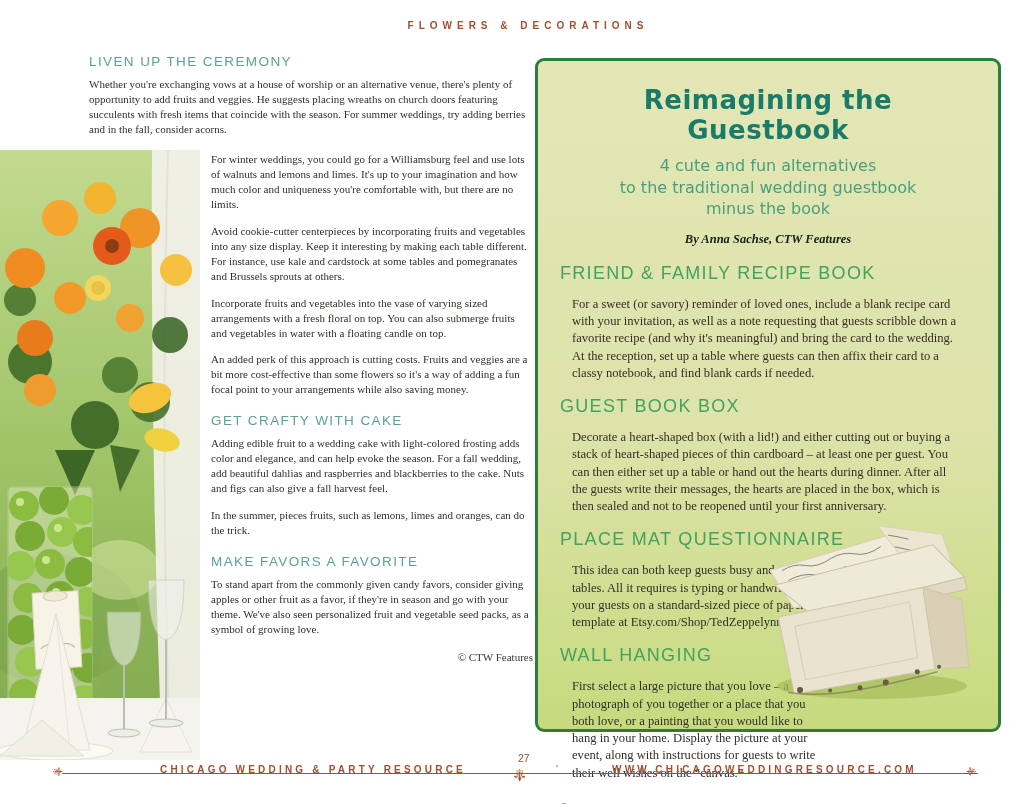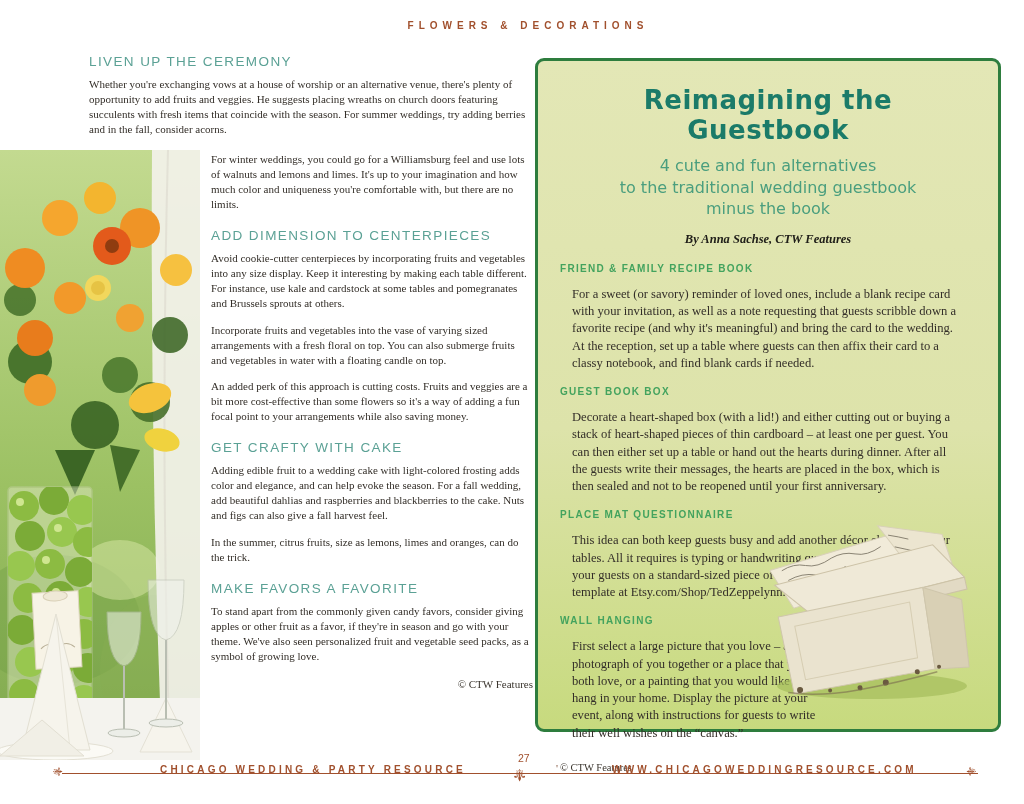--- a/index.html
+++ b/index.html
@@ -42,22 +42,22 @@
   }
   .panel-subtitle {
     font-family:"DejaVu Sans", sans-serif; font-size:16px; color:#4a9e7e;
     text-align:center; line-height:1.35; margin:0 0 12px 0;
   }
   .panel-byline {
     font-style:italic; font-weight:bold; font-size:12.5px; text-align:center;
     color:#21201a; margin:0 0 16px 0;
   }
   .panel-heading {
-    font-family:"Liberation Sans", sans-serif; font-weight:bold;
-    font-size:10px; letter-spacing:1.3px; color:#43a35e; margin:14px 0 7px 0;
+    font-family:"Liberation Sans", sans-serif; font-weight:normal;
+    font-size:18px; letter-spacing:1.3px; color:#43a35e; margin:14px 0 7px 0;
   }
   .panel-p { font-size:12.6px; line-height:1.37; margin:12px; }
   .wall-body { width:252px; }
   .panel-credit { font-size:10.5px; color:#3a352e; margin-top:20px; }
   .wall-photo { position:absolute; right:12px; bottom:24px; width:222px; height:185px; }
 
   
   .footer-rule { position:absolute; left:62px; right:46px; top:773px; height:1px; background:#a1502d; }
   .footer-label {
     position:absolute; top:764px; font-family:"Liberation Sans", sans-serif;
@@ -190,28 +190,27 @@
           <line x1="166" y1="490" x2="166" y2="570" stroke="#b9beb2" stroke-width="2"></line>
           <ellipse cx="166" cy="573" rx="17" ry="4" fill="#eceee8" stroke="#b9beb2"></ellipse>
         </g>
       </g>
     </svg>
   </div>
 
   <div class="left-col">
     <p class="body-p">For winter weddings, you could go for a Williamsburg feel and use lots of walnuts and lemons and limes. It's up to your imagination and how much color and uniqueness you're comfortable with, but there are no limits.</p>
 
-    <h2 class="sec-heading">ADD DIMENSION TO CENTERPIECES</h2>
     <p class="body-p">Avoid cookie-cutter centerpieces by incorporating fruits and vegetables into any size display. Keep it interesting by making each table different. For instance, use kale and cardstock at some tables and pomegranates and Brussels sprouts at others.</p>
     <p class="body-p">Incorporate fruits and vegetables into the vase of varying sized arrangements with a fresh floral on top. You can also submerge fruits and vegetables in water with a floating candle on top.</p>
     <p class="body-p">An added perk of this approach is cutting costs. Fruits and veggies are a bit more cost-effective than some flowers so it's a way of adding a fun focal point to your arrangements while also saving money.</p>
 
     <h2 class="sec-heading">GET CRAFTY WITH CAKE</h2>
     <p class="body-p">Adding edible fruit to a wedding cake with light-colored frosting adds color and elegance, and can help evoke the season. For a fall wedding, add beautiful dahlias and raspberries and blackberries to the cake. Nuts and figs can also give a fall harvest feel.</p>
-    <p class="body-p">In the summer, citrus fruits, size as lemons, limes and oranges, can do the trick.</p>
+    <p class="body-p">In the summer, pieces fruits, such as lemons, limes and oranges, can do the trick.</p>
 
     <h2 class="sec-heading">MAKE FAVORS A FAVORITE</h2>
     <p class="body-p">To stand apart from the commonly given candy favors, consider giving apples or other fruit as a favor, if they're in season and go with your theme. We've also seen personalized fruit and vegetable seed packs, as a symbol of growing love.</p>
 
     <div class="credit">© CTW Features</div>
   </div>
 
   <div class="panel">
     <h1 class="panel-title">Reimagining the Guestbook</h1>
     <div class="panel-subtitle">

